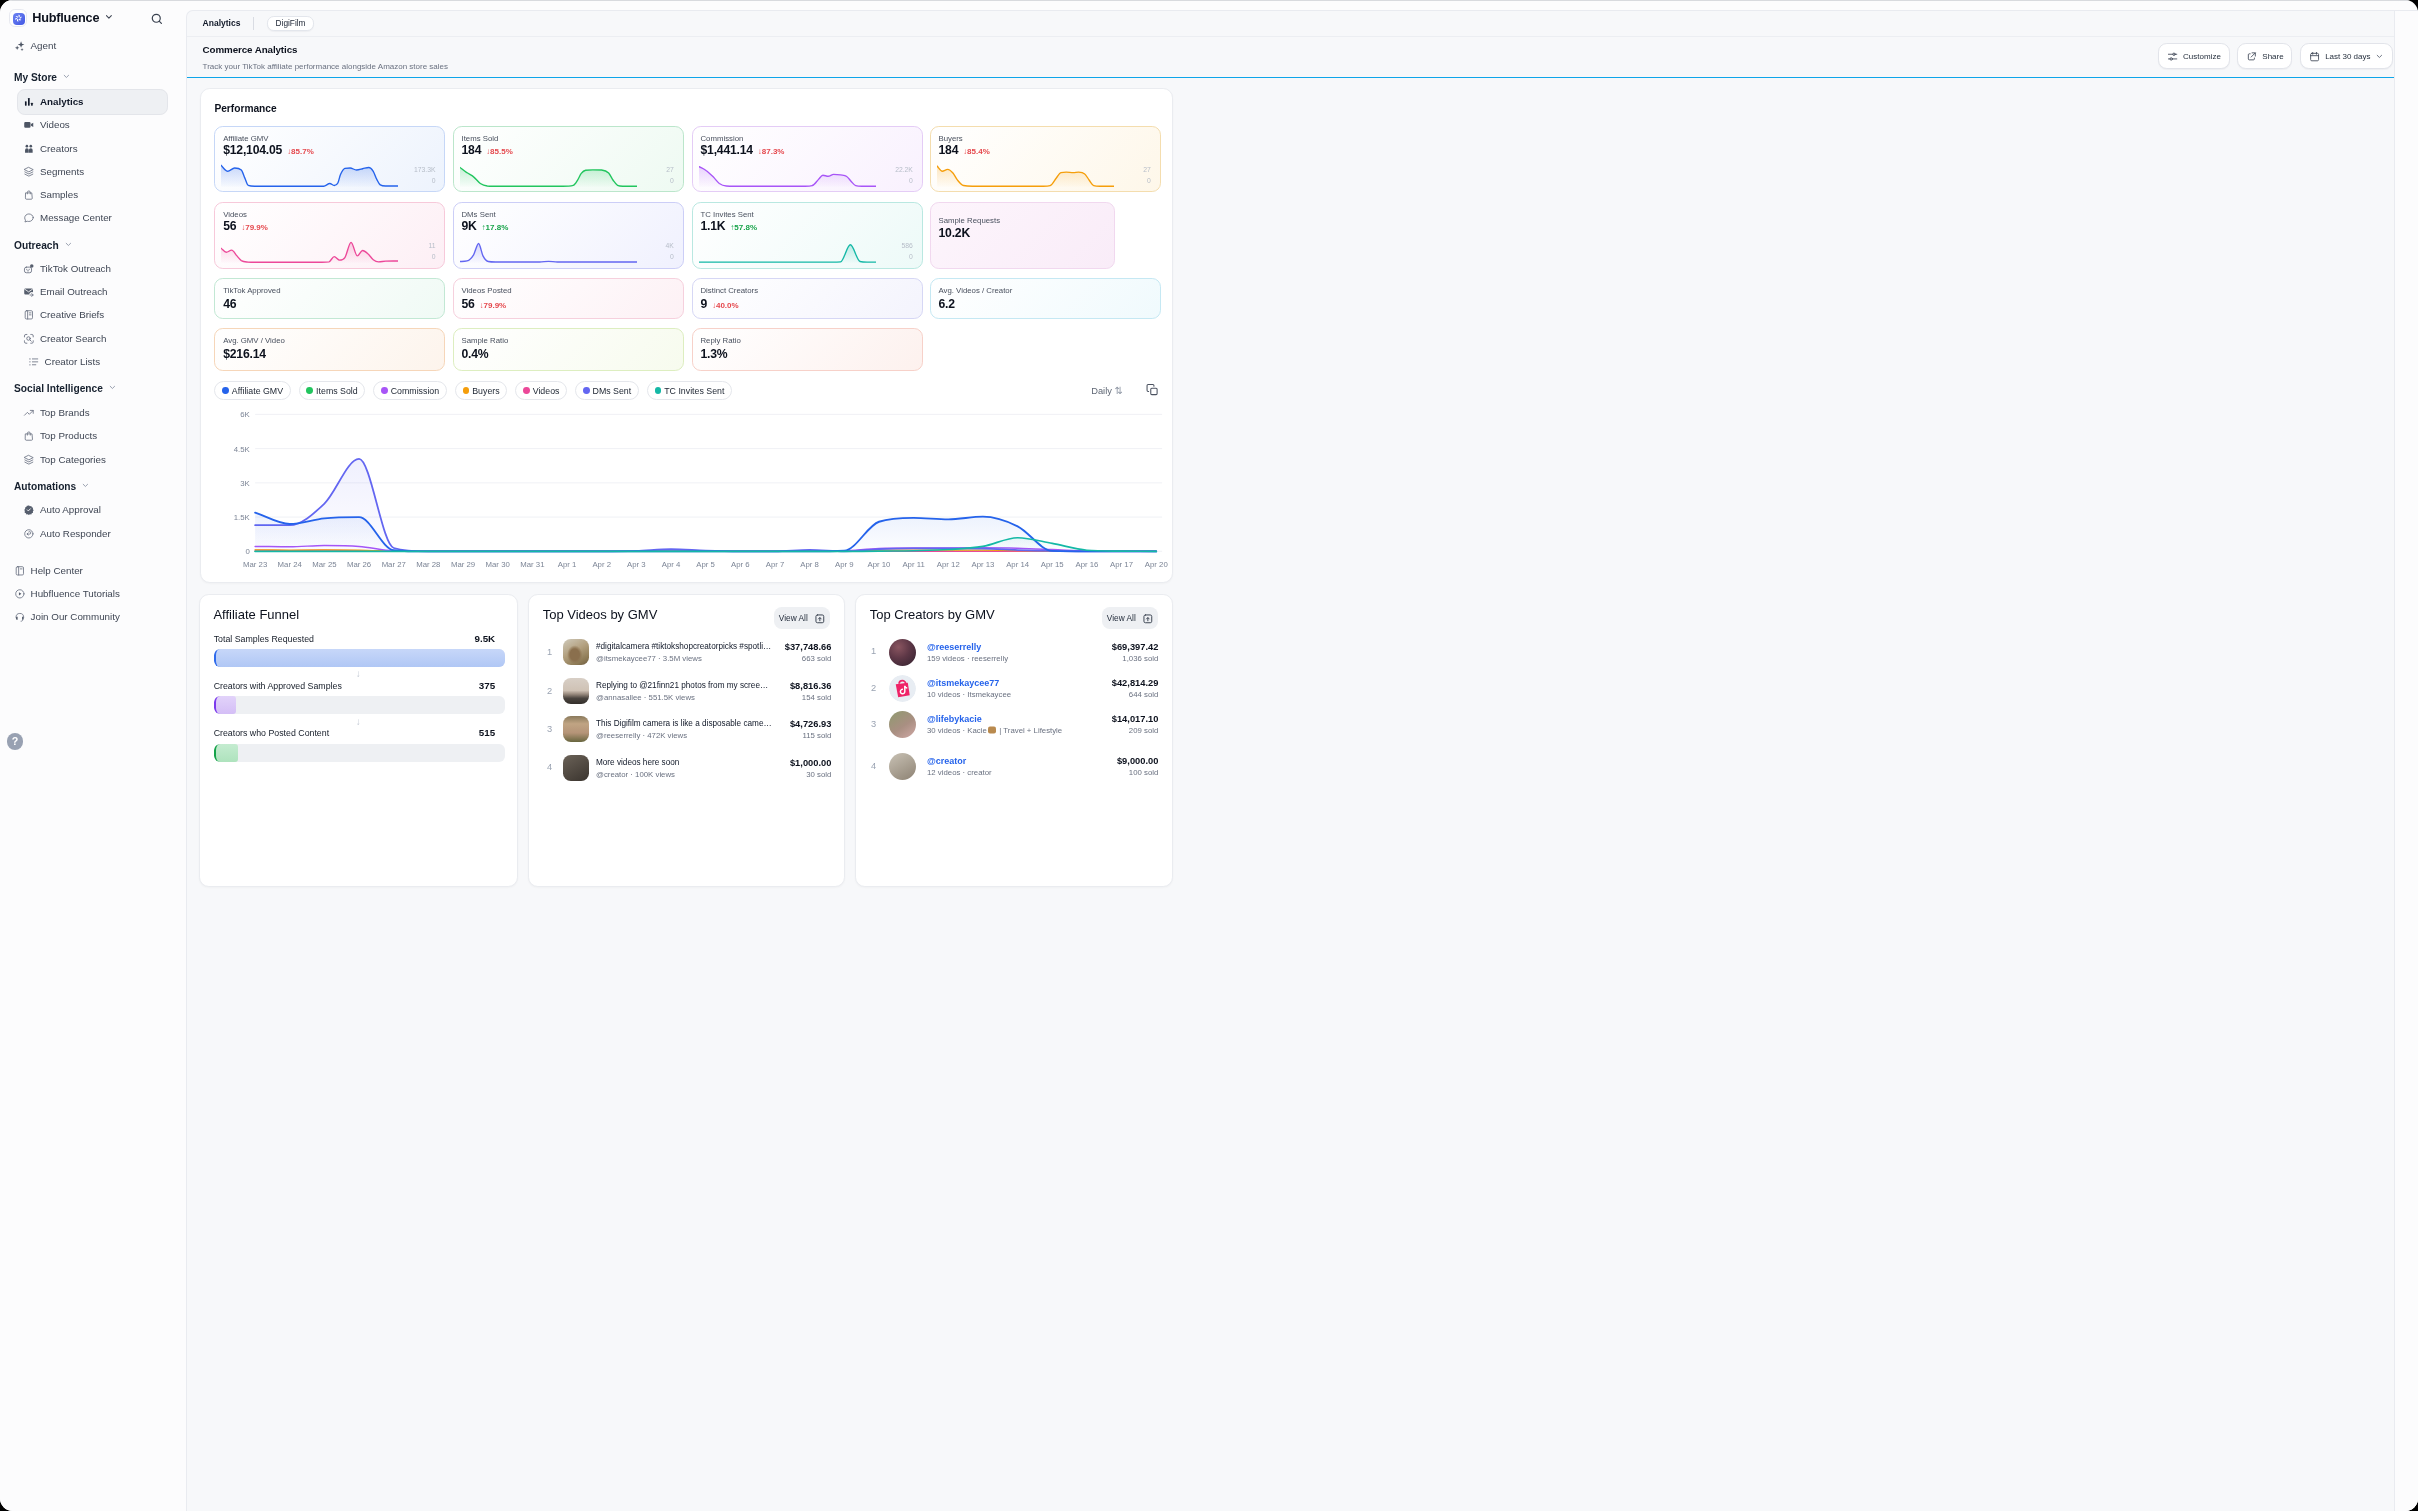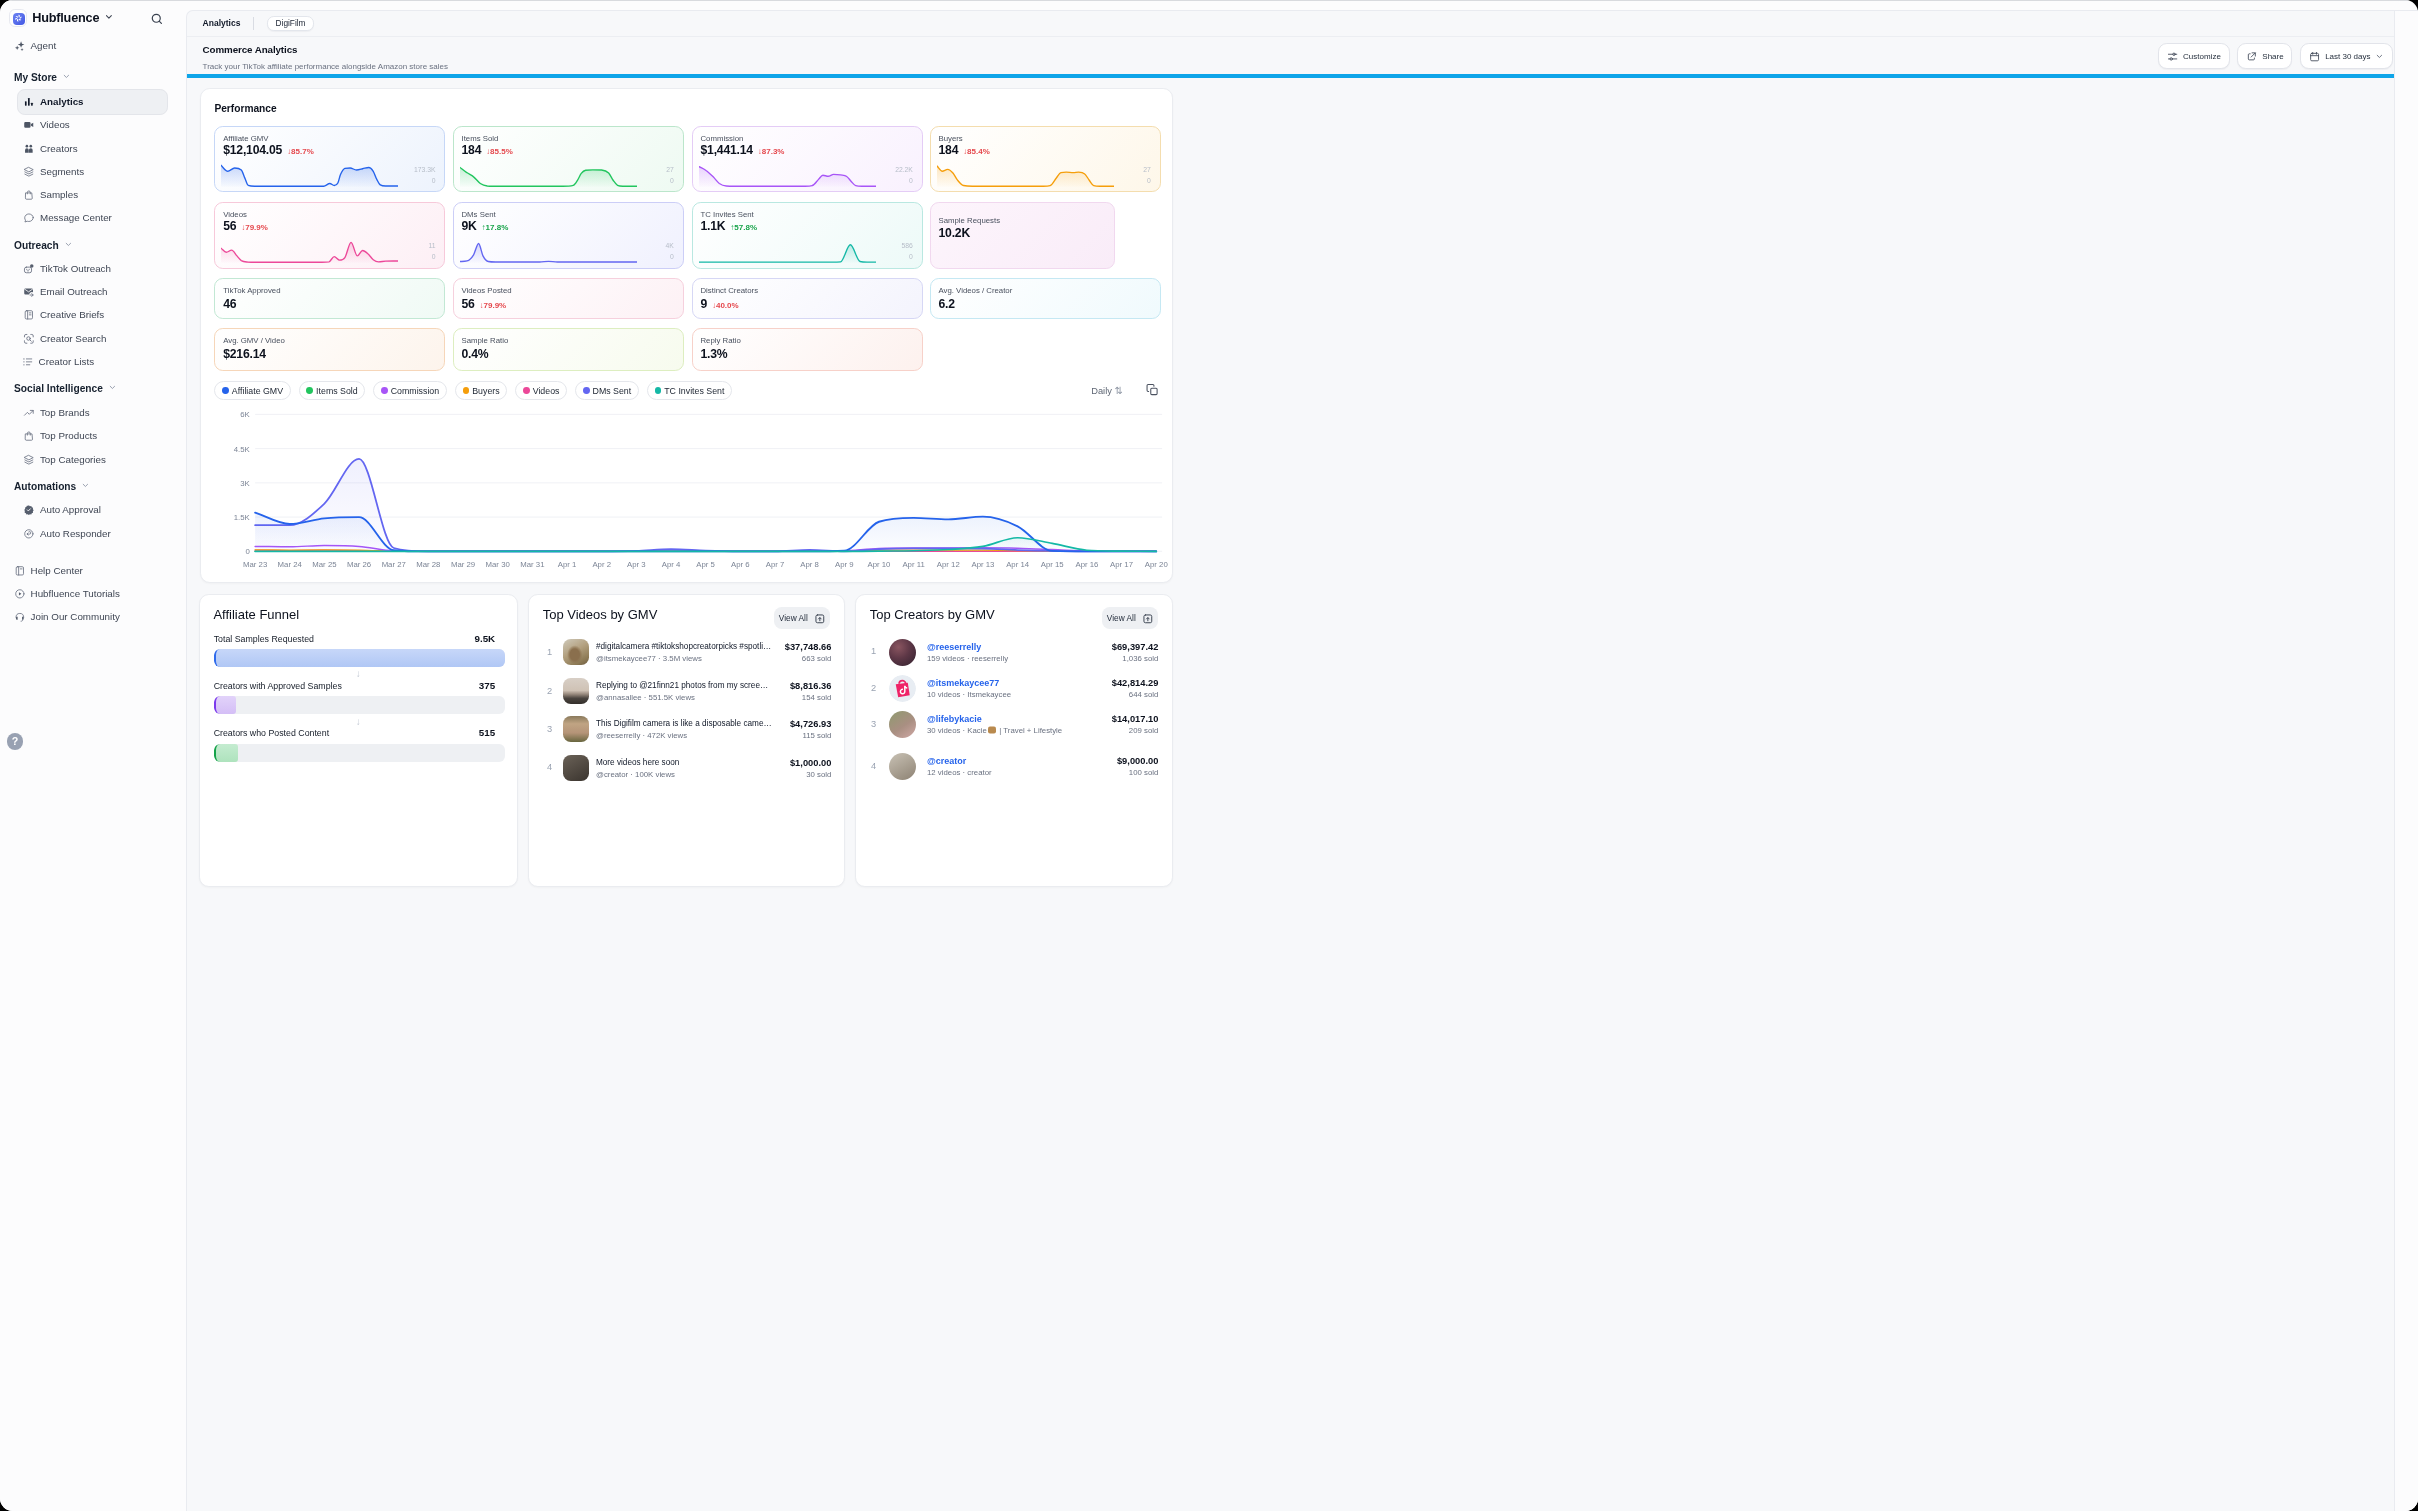--- a/index.html
+++ b/index.html
@@ -16,21 +16,21 @@
 .nav-i svg{flex:0 0 auto;margin-right:4.9px}
 .pill{position:absolute;left:16.6px;top:89px;width:151px;height:26px;background:#eef0f3;border:1px solid #e3e5ea;border-radius:7.8px}
 .chev{display:inline-block;margin-left:4.9px}
 #qbtn{position:absolute;left:6.8px;top:733px;width:16.6px;height:16.6px;border-radius:50%;background:#98a1b2;color:#fff;font-size:10.7px;font-weight:bold;text-align:center;line-height:16.6px}
 
 #panel{position:absolute;left:186px;top:9.8px;right:0;bottom:0;background:#f7f8fa;border-top-left-radius:6.8px;border-top:1px solid #e9ebf0;border-left:1px solid #e9ebf0}
 #tabbar{position:absolute;left:0;top:0;right:0;height:26px;border-bottom:1px solid #eceef2;display:flex;align-items:center;padding-left:15.6px}
 #tabbar .t1{font-size:8.5px;font-weight:600;color:#101828}
 #tabbar .sep{width:1px;height:12.7px;background:#d9dce3;margin:0 12.7px}
 #tabbar .chip{height:15px;line-height:13.7px;padding:0 7.8px;border:1px solid #e3e6ec;background:#fff;border-radius:6.8px;font-size:8.3px;font-weight:500;color:#1c2433;box-shadow:0 1px 1px rgba(16,24,40,.04)}
-#header{position:absolute;left:0;top:27px;right:0;height:40px;border-bottom:4px solid #0ea5e9}
+#header{position:absolute;left:0;top:27px;right:0;height:40px;border-bottom:1px solid #0ea5e9}
 #header .h1{position:absolute;left:15.6px;top:6.3px;font-size:9.8px;font-weight:bold;color:#0c111d;letter-spacing:-0.1px}
 #header .h2{position:absolute;left:15.6px;top:24px;font-size:8px;color:#6a7180}
 .hbtns{position:absolute;right:25px;top:5.4px;display:flex;gap:7.8px}
 .hbtn{height:26px;background:#fff;border:1px solid #e2e4ea;border-radius:8.8px;display:flex;align-items:center;padding:0 7.8px;font-size:8px;font-weight:500;color:#26303e;box-shadow:0 1px 1px rgba(16,24,40,.04)}
 .hbtn svg{margin-right:4.9px}
 #content{position:absolute;left:0;top:67px;right:0;bottom:0}
 #gutter{position:absolute;right:0;top:0;bottom:0;width:24px;background:#fcfcfd;border-left:1px solid #e9ebf0;z-index:5}
 
 .card{position:absolute;background:#fff;border:1px solid #eaecf0;border-radius:9.8px;box-shadow:0 1px 2px rgba(16,24,40,.03)}
 #perf{left:12.7px;top:10.7px;width:973px;height:495px}
@@ -158,21 +158,21 @@
       <div class="nav-i" style="left:23.4px;top:303px;color:#3f4654"><svg width="11.7" height="11.7" viewBox="0 0 24 24" fill="none" stroke="#697081" stroke-width="1.7" stroke-linecap="round" stroke-linejoin="round">
           <rect x="4.5" y="3.5" width="15" height="17" rx="2.5"></rect>
           <path d="M9.5 3.5v17"></path>
           <path d="M13 8h3.5M13 12h3.5"></path>
         </svg>Creative Briefs</div>
       <div class="nav-i" style="left:23.4px;top:327px;color:#3f4654"><svg width="11.7" height="11.7" viewBox="0 0 24 24" fill="none" stroke="#697081" stroke-width="1.7" stroke-linecap="round" stroke-linejoin="round">
           <path d="M3 8V6a3 3 0 0 1 3-3h2M16 3h2a3 3 0 0 1 3 3v2M21 16v2a3 3 0 0 1-3 3h-2M8 21H6a3 3 0 0 1-3-3v-2" stroke-width="1.8"></path>
           <circle cx="11.3" cy="11.3" r="3.6" stroke-width="1.8"></circle>
           <path d="M14.2 14.2l2.6 2.6" stroke-width="1.8"></path>
         </svg>Creator Search</div>
-      <div class="nav-i" style="left:22px;top:350px;color:#3f4654"><svg width="11.7" height="11.7" viewBox="0 0 24 24" fill="none" stroke="#697081" stroke-width="1.7" stroke-linecap="round" stroke-linejoin="round">
+      <div class="nav-i" style="left:28px;top:350px;color:#3f4654"><svg width="11.7" height="11.7" viewBox="0 0 24 24" fill="none" stroke="#697081" stroke-width="1.7" stroke-linecap="round" stroke-linejoin="round">
           <path d="M4 6h.01M4 12h.01M4 18h.01" stroke-width="2.6"></path>
           <path d="M9 6h11M9 12h11M9 18h7"></path>
         </svg>Creator Lists</div>
       <div class="nav-h" style="top:379px">Social Intelligence<svg class="chev" width="8.8" height="8.8" viewBox="0 0 24 24" fill="none" stroke="#8a92a3" stroke-width="2.4" stroke-linecap="round" stroke-linejoin="round">
           <path d="M6 9l6 6 6-6"></path>
         </svg></div>
       <div class="nav-i" style="left:23.4px;top:401px;color:#3f4654"><svg width="11.7" height="11.7" viewBox="0 0 24 24" fill="none" stroke="#697081" stroke-width="1.7" stroke-linecap="round" stroke-linejoin="round">
           <path d="M3 17l6-6 4 4 8-8"></path>
           <path d="M15 7h6v6"></path>
         </svg>Top Brands</div>

